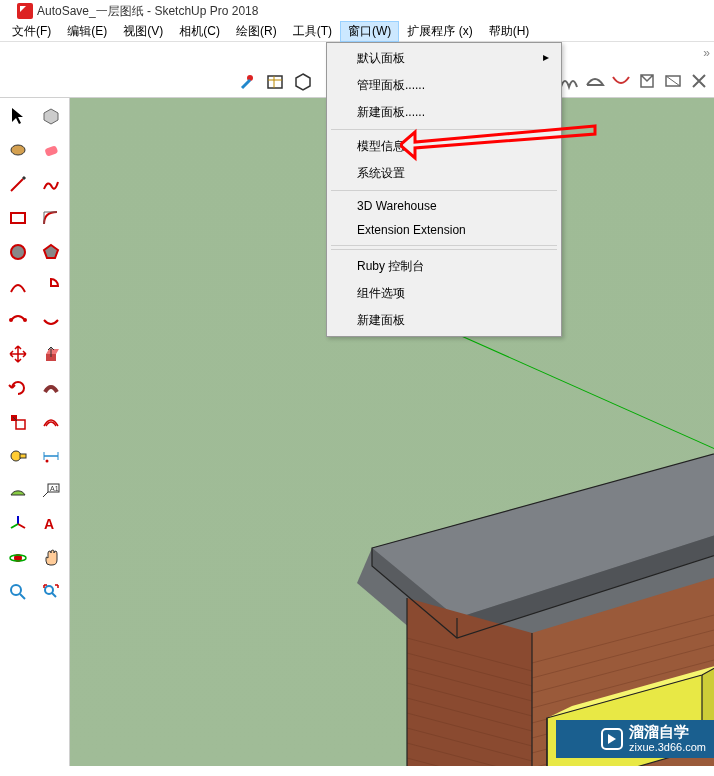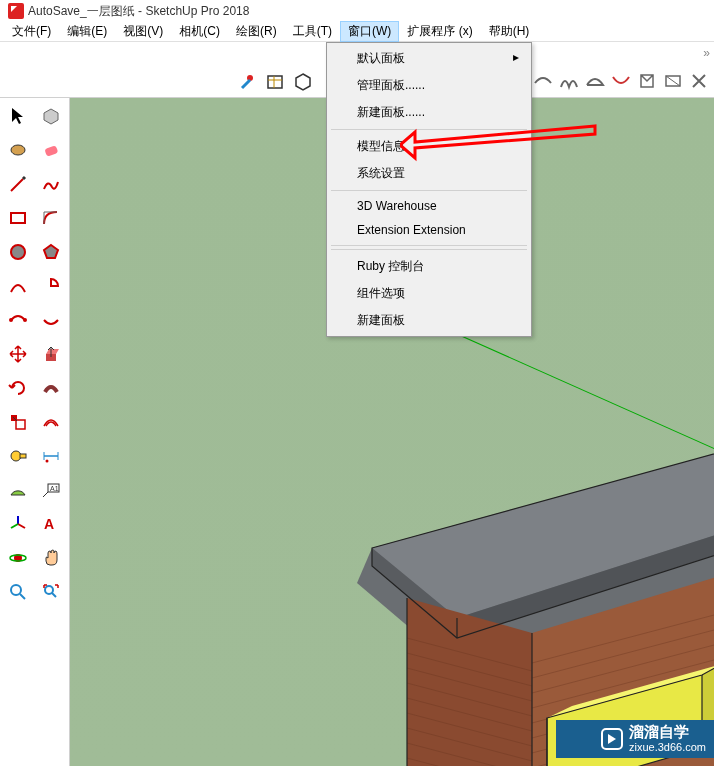--- a/index.html
+++ b/index.html
@@ -10,21 +10,21 @@
       width: 714px;
       height: 776px;
       overflow: hidden;
       position: relative;
     }
     .titlebar {
       height: 22px;
       background: #fff;
       display: flex;
       align-items: center;
-      padding-left: 8px;
+      padding-left: 17px;
       gap: 4px;
     }
     .app-icon {
       width: 16px; height: 16px;
       background: #d22;
       border-radius: 2px;
       position: relative;
     }
     .app-icon::after {
       content: "";
@@ -50,21 +50,21 @@
     }
     .menu-item.open {
       background: #cce8ff;
       border: 1px solid #99d1ff;
       padding: 1px 7px;
     }
     .dropdown {
       position: absolute;
       left: 326px;
       top: 42px;
-      width: 206px;
+      width: 236px;
       background: #f0f0f0;
       border: 1px solid #999;
       box-shadow: 2px 2px 4px rgba(0,0,0,0.2);
       z-index: 100;
       padding: 2px;
     }
     .dd-item {
       padding: 5px 30px 5px 28px;
       cursor: default;
       position: relative;

